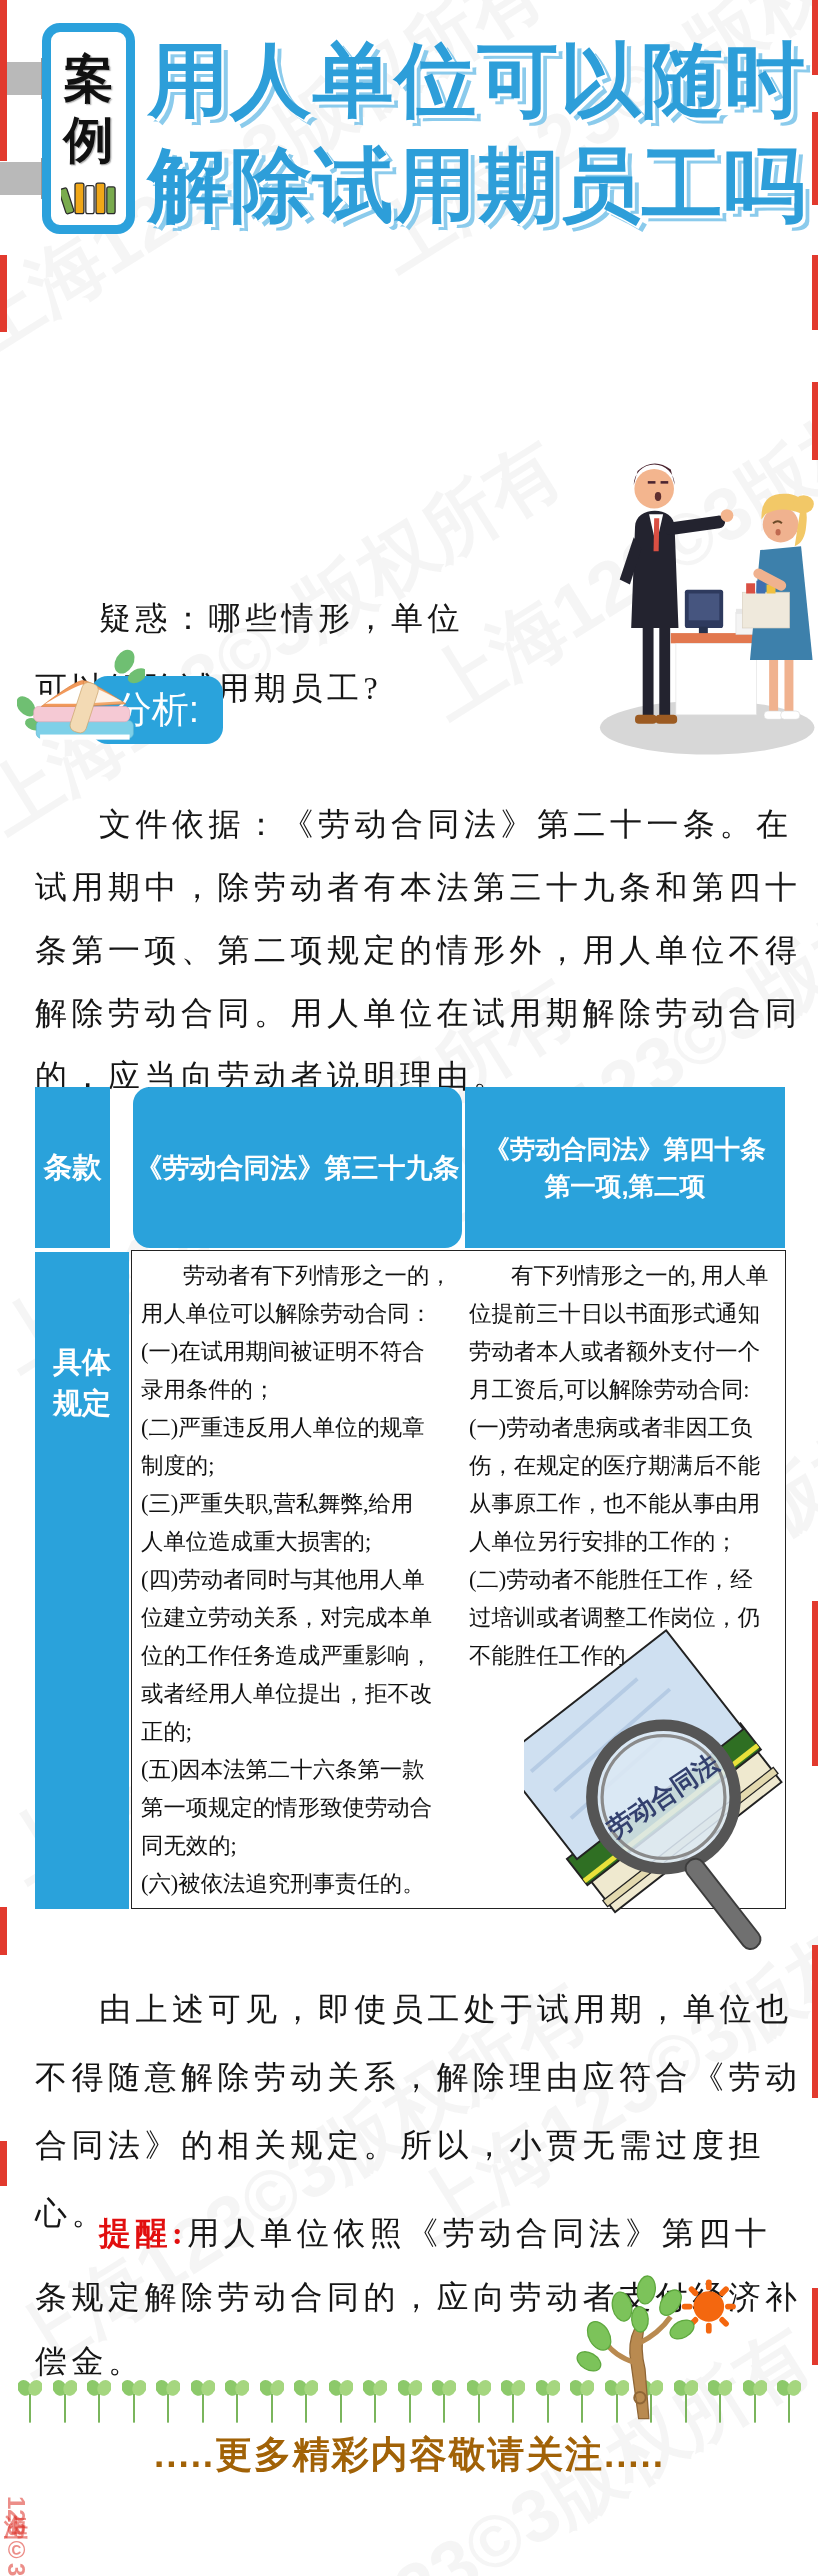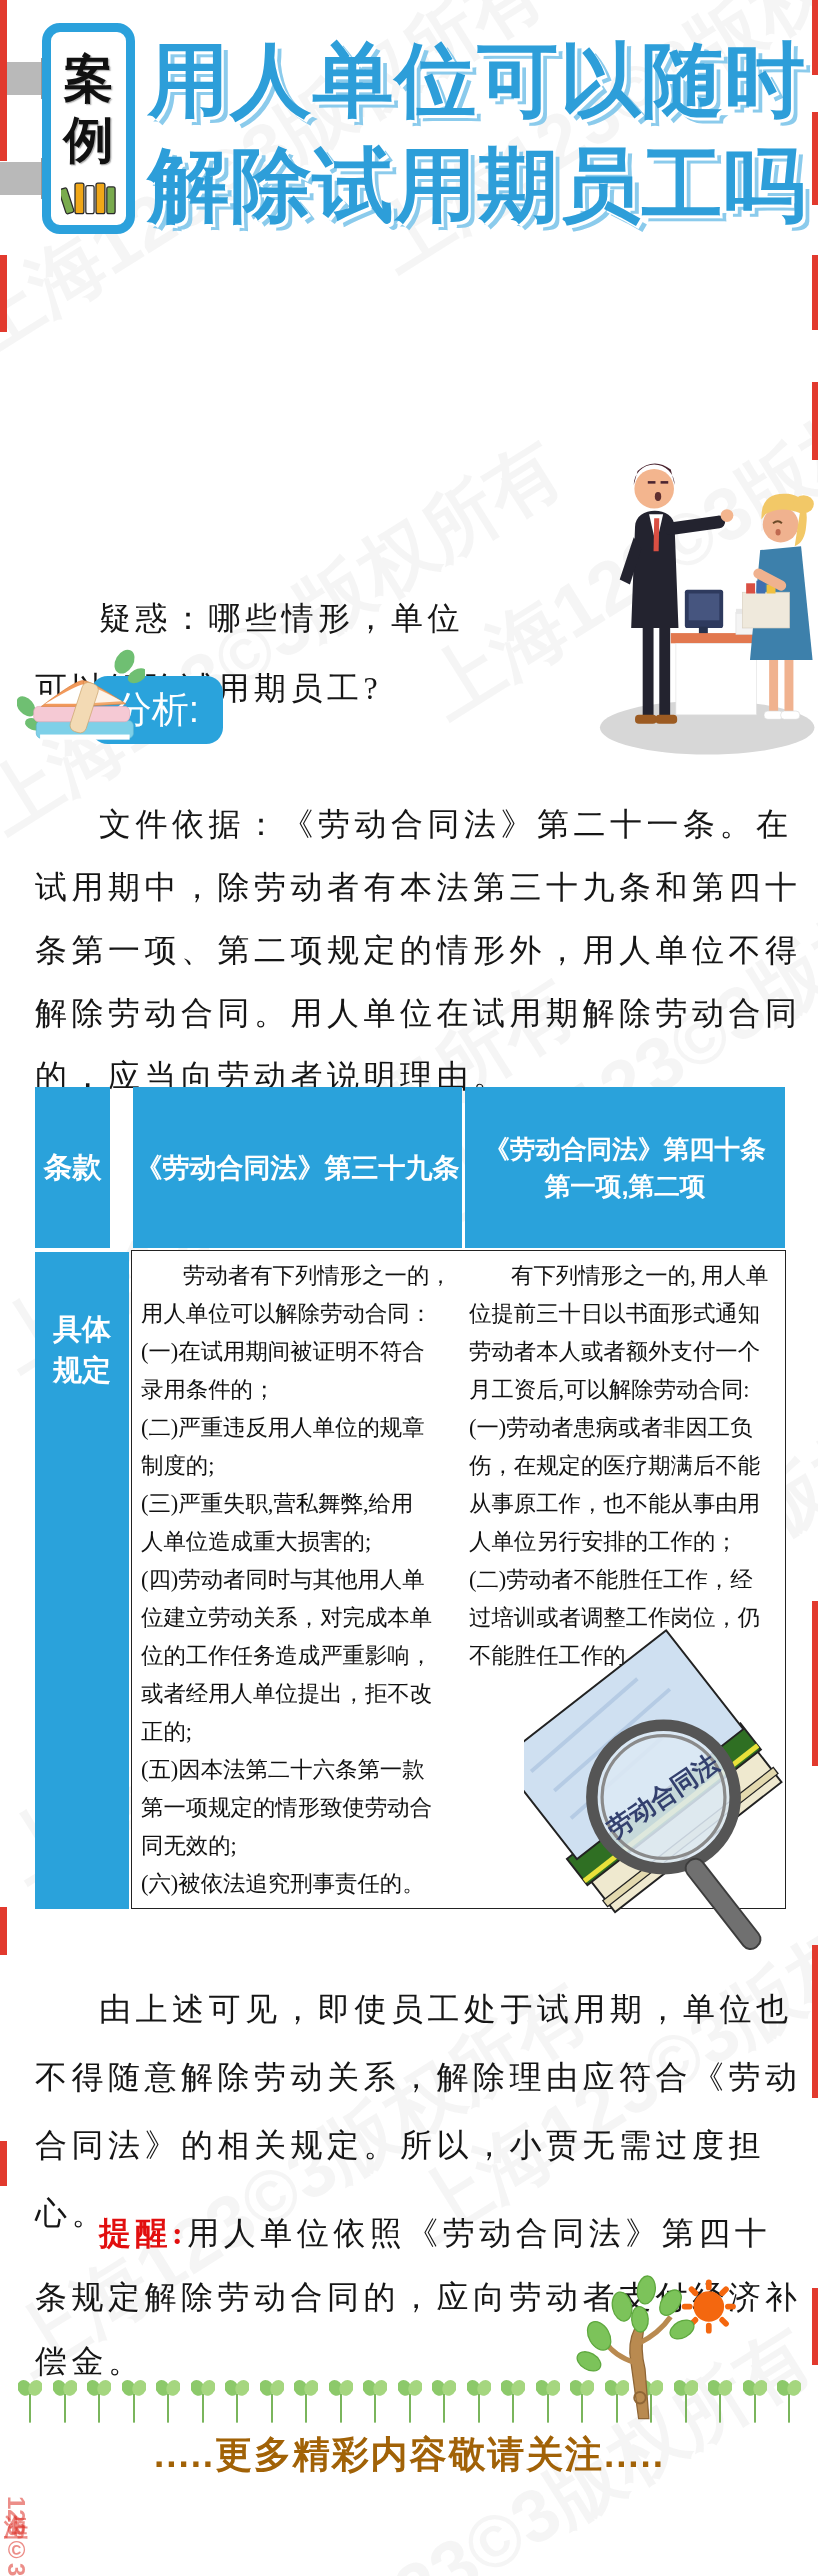--- a/index.html
+++ b/index.html
@@ -40,24 +40,24 @@
         border-radius:16.6px;z-index:1;display:flex;align-items:center;justify-content:center;
         font-family:"Liberation Sans",sans-serif;font-weight:normal;font-size:37px;color:#fff;}
   .books-svg{position:absolute;left:16.6px;top:645px;z-index:2;}
   
   .tbl{position:absolute;left:35px;top:1087px;width:750px;height:822px;z-index:1;}
   .tbl .cell{position:absolute;box-sizing:border-box;}
   .bluecell{background:#2aa2db;color:#fff;display:flex;flex-direction:column;
             align-items:center;justify-content:center;
             font-family:"Liberation Sans",sans-serif;font-weight:bold;text-align:center;}
   .th1{left:0;top:0;width:75px;height:161px;font-size:29px;}
-  .th2{left:98px;top:0;width:329px;height:161px;font-size:27px;}
+  .th2{left:98px;top:0;width:329px;height:161px;font-size:27px;border-radius:17px;}
   .th3{left:430px;top:0;width:320px;height:161px;font-size:25.6px;line-height:37px;}
   .tb1{left:0;top:165px;width:94px;height:657px;justify-content:flex-start;
-       padding-top:57px;font-size:29px;line-height:41px;}
+       padding-top:90px;font-size:29px;line-height:41px;}
   .bodycell{background:#fff;border:1.9px solid #222;font-size:22.4px;line-height:38px;
             padding:6.4px 9px;white-space:pre-line;text-indent:42px;color:#111;}
   .tb2{left:96px;top:163px;width:331px;height:659px;}
   .tb3{left:425px;top:163px;width:326px;height:659px;border-left:none;}
   
   .illu1{position:absolute;right:0;top:430px;z-index:1;}
   .illu2{position:absolute;left:524px;top:1605px;z-index:2;}
   .tree{position:absolute;left:563px;top:2267px;z-index:2;}
   
   .sprouts{position:absolute;left:18px;top:2380px;width:783px;height:46px;z-index:1;

